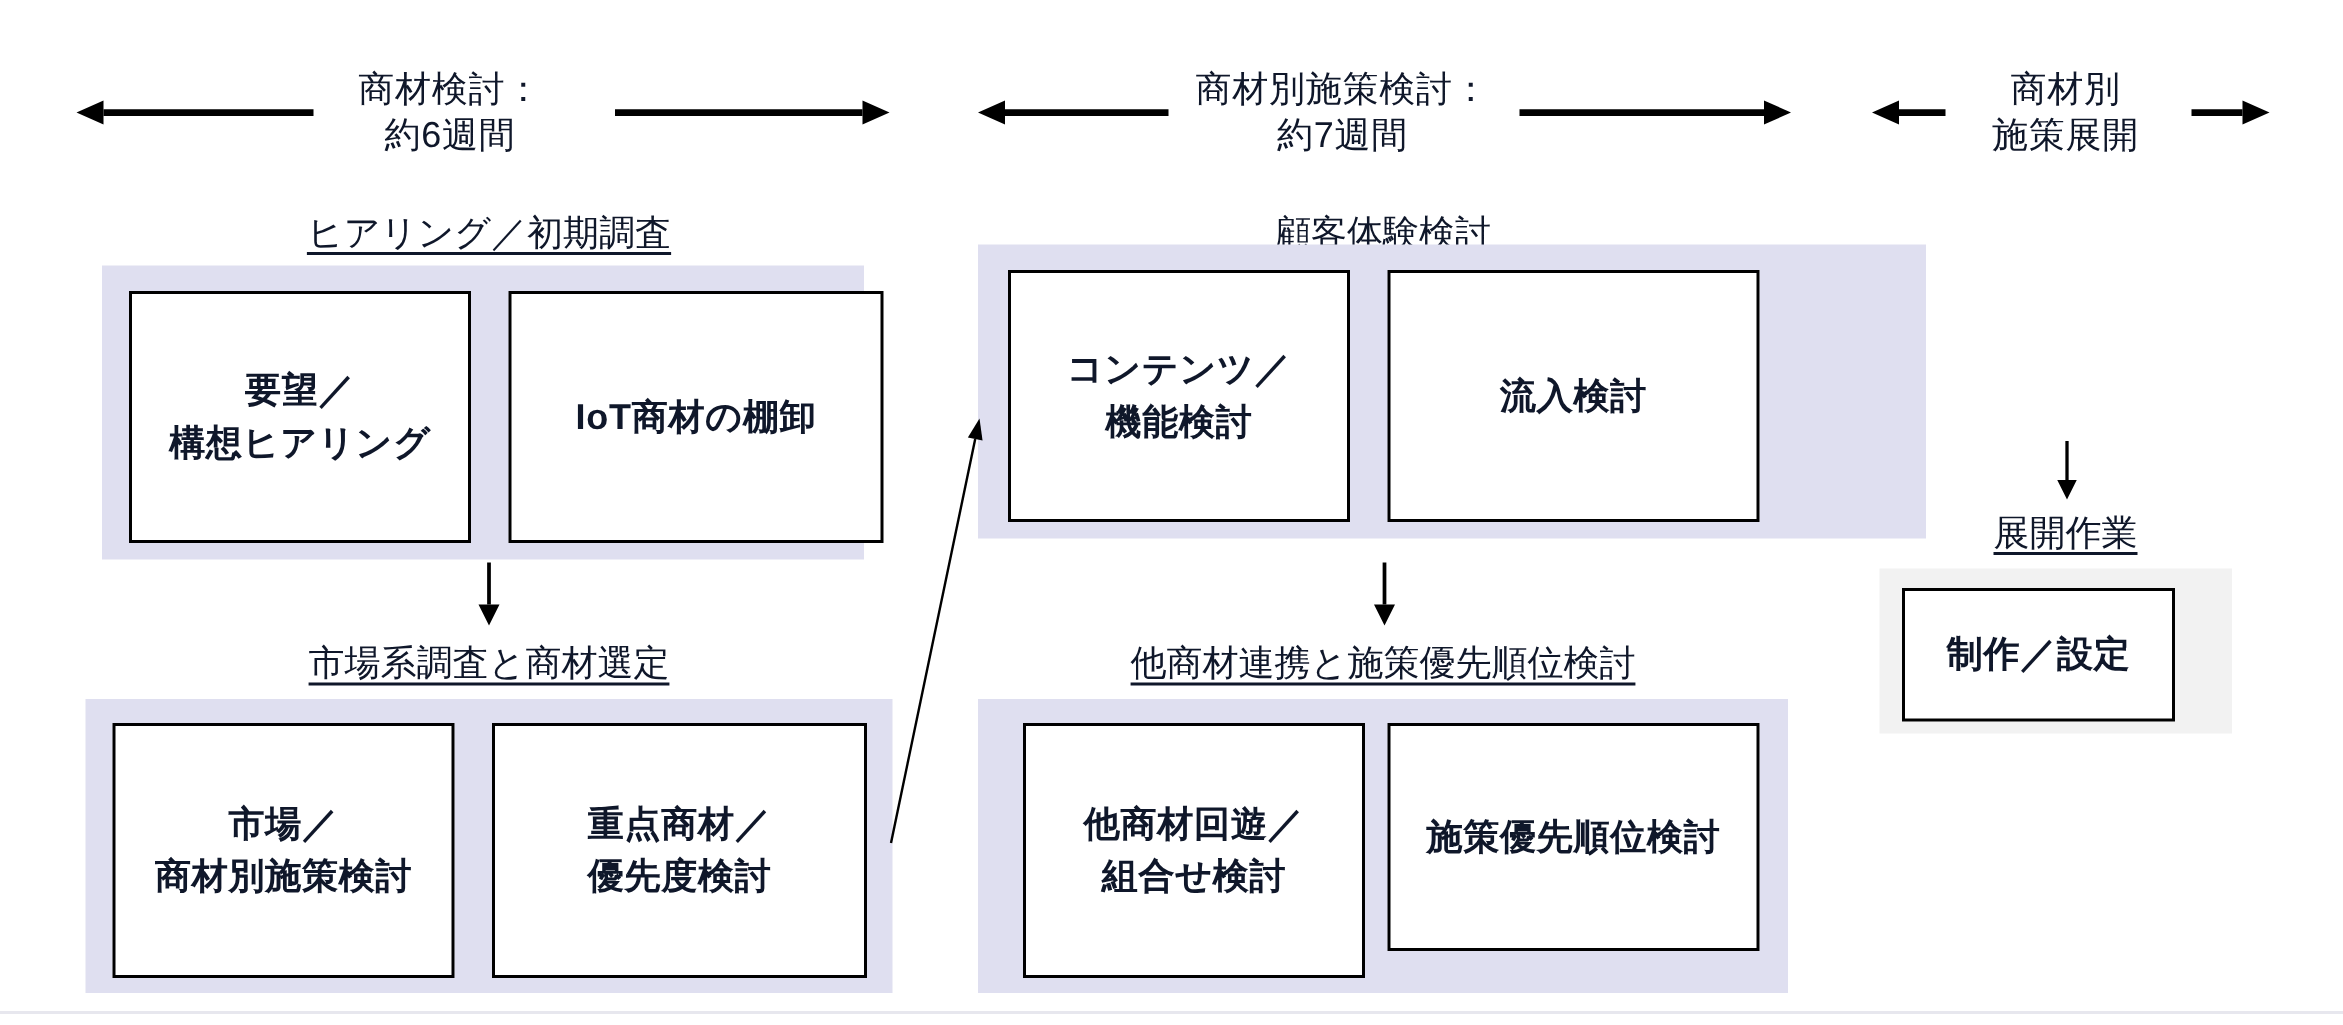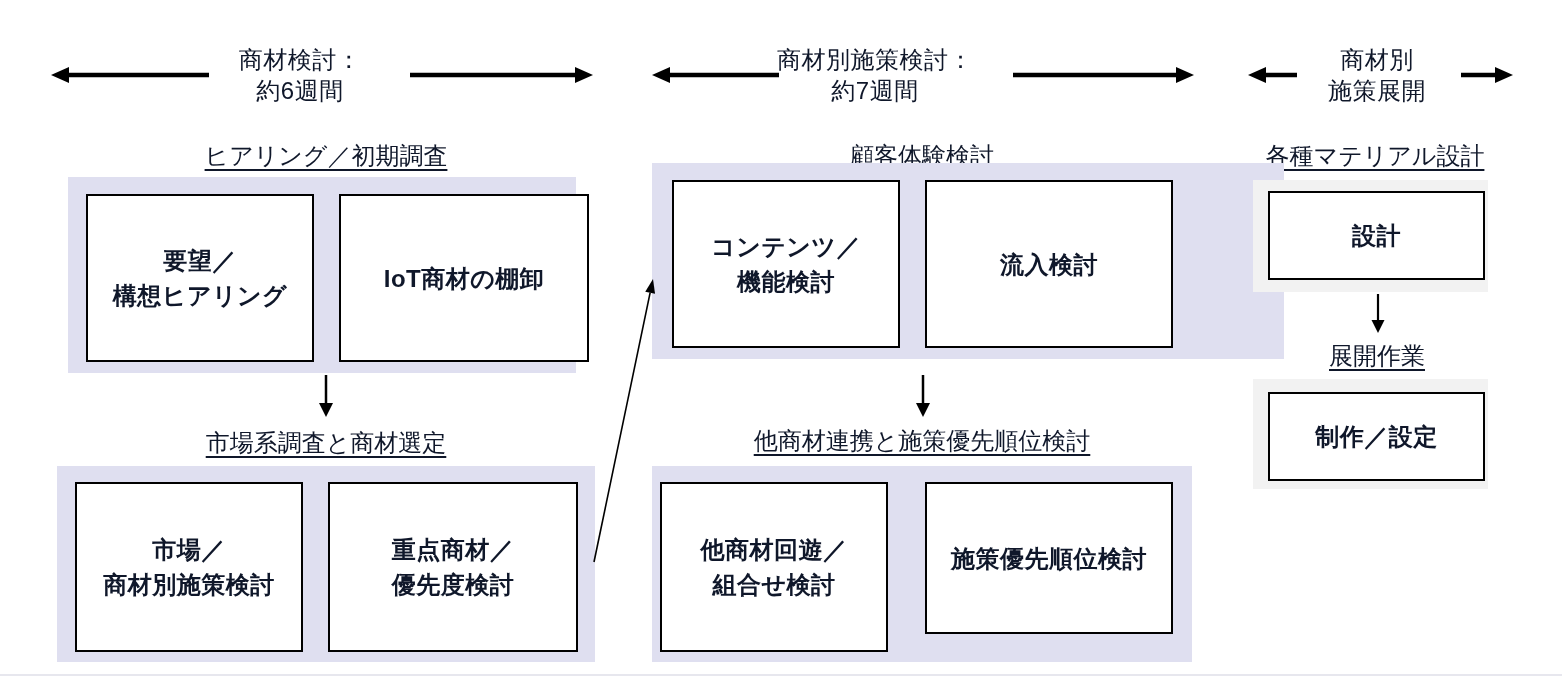--- a/index.html
+++ b/index.html
@@ -26,35 +26,33 @@
   .arrow-layer{position:absolute;left:0;top:0;pointer-events:none;}
   .footer-line{position:absolute;left:0;top:674px;width:1562px;height:2px;background:var(--footer,#e7e7ee);}
 </style>
 </head>
 <body>
 
 <div class="page">
 
   <div class="phase-label" style="left:210px;top:44px;width:180px;">商材検討：
 約6週間</div>
-  <div class="phase-label" style="left:760px;top:44px;width:230px;text-align:center;">商材別施策検討：
+  <div class="phase-label" style="left:780px;top:44px;width:230px;text-align:center;">商材別施策検討：
 約7週間</div>
   <div class="phase-label" style="left:1277px;top:44px;width:200px;">商材別
 施策展開</div>
 
   <div class="section-title" style="left:57px;top:141px;width:538px;">
     <span>ヒアリング／初期調査</span></div>
   <div class="section-title" style="left:57px;top:428px;width:538px;">
     <span>市場系調査と商材選定</span></div>
   <div class="section-title" style="left:652px;top:141px;width:540px;">
     <span>顧客体験検討</span></div>
-  <div class="section-title" style="left:652px;top:428px;width:540px;font-family:Liberation Mono, monospace;">
+  <div class="section-title" style="left:652px;top:428px;width:540px;">
     <span>他商材連携と施策優先順位検討</span></div>
-  <div class="section-title" style="left:1230px;top:141px;width:290px;">
-    <span>各種マテリアル設計</span></div>
   <div class="section-title" style="left:1252px;top:341px;width:250px;">
     <span>展開作業</span></div>
 
   <div class="group" style="left:57px;top:177px;width:508px;height:196px;margin-left:11px;">
     <div class="node" style="left:18px;top:17px;width:228px;height:168px;">要望／
 構想ヒアリング</div>
     <div class="node" style="left:271px;top:17px;width:250px;height:168px;">IoT商材の棚卸</div>
   </div>
 
   <div class="group" style="left:57px;top:466px;width:538px;height:196px;">
@@ -64,31 +62,28 @@
 優先度検討</div>
   </div>
 
   <div class="group" style="left:652px;top:163px;width:632px;height:196px;">
     <div class="node" style="left:20px;top:17px;width:228px;height:168px;">コンテンツ／
 機能検討</div>
     <div class="node" style="left:273px;top:17px;width:248px;height:168px;">流入検討</div>
   </div>
 
   <div class="group" style="left:652px;top:466px;width:540px;height:196px;">
-    <div class="node" style="left:8px;top:16px;width:228px;height:170px;">他商材回遊／
+    <div class="node" style="left:30px;top:16px;width:228px;height:170px;">他商材回遊／
 組合せ検討</div>
     <div class="node" style="left:273px;top:16px;width:248px;height:152px;">施策優先順位検討</div>
   </div>
 
-  <div class="group gray" style="left:1253px;top:180px;width:235px;height:112px;">
-    <div class="node" style="left:15px;top:11px;width:217px;height:89px;">設計</div>
-  </div>
 
   <div class="group gray" style="left:1253px;top:379px;width:235px;height:110px;">
-    <div class="node" style="left:15px;top:13px;width:217px;height:89px;">制作／設定</div>
+    <div class="node" style="left:15px;top:13px;width:182px;height:89px;">制作／設定</div>
   </div>
 
   <svg class="arrow-layer" id="arrows" width="1562" height="683" viewBox="0 0 1562 683">
       <g>
         <line x1="209" y1="75" x2="69" y2="75" stroke="#000000" stroke-width="4.5"></line>
         <polygon points="51,75 69,67 69,83" fill="#000000"></polygon>
       </g>
       <g>
         <line x1="410" y1="75" x2="575" y2="75" stroke="#000000" stroke-width="4.5"></line>
         <polygon points="593,75 575,83 575,67" fill="#000000"></polygon>

